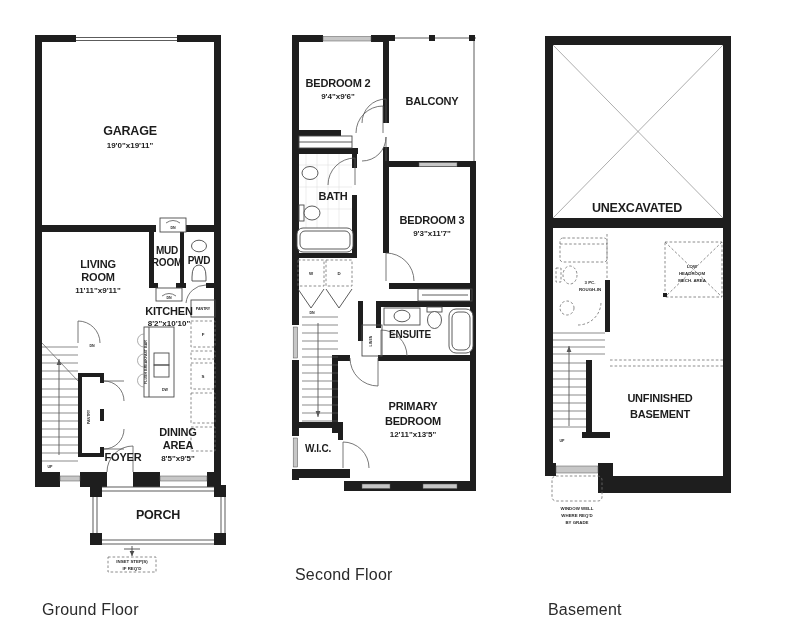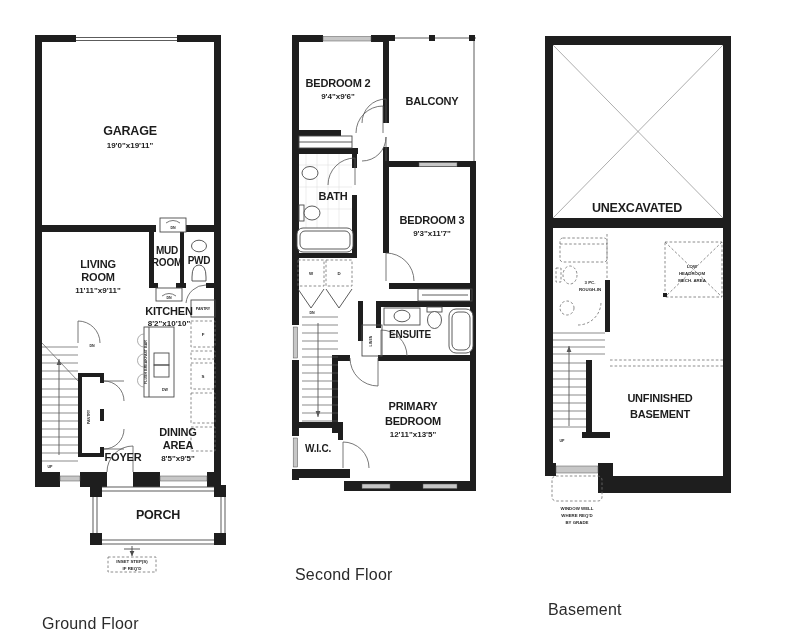--- a/index.html
+++ b/index.html
@@ -409,17 +409,17 @@
       <text class="small" x="154" y="254">MECH. AREA</text>
       <text class="rmname" x="122" y="374">UNFINISHED</text>
       <text class="rmname" x="122" y="390">BASEMENT</text>
       <text class="tiny" x="24" y="414">UP</text>
       <text class="small" x="39" y="482">WINDOW WELL</text>
       <text class="small" x="39" y="489">WHERE REQ'D</text>
       <text class="small" x="39" y="496">BY GRADE</text>
     </g>
   </svg>
 
-  <div class="caption" style="left:42px;top:615px">Ground Floor</div>
+  <div class="caption" style="left:42px;top:601px">Ground Floor</div>
   <div class="caption" style="left:295px;top:566px">Second Floor</div>
   <div class="caption" style="left:548px;top:601px">Basement</div>
 
 </div>
 
 </body></html>

